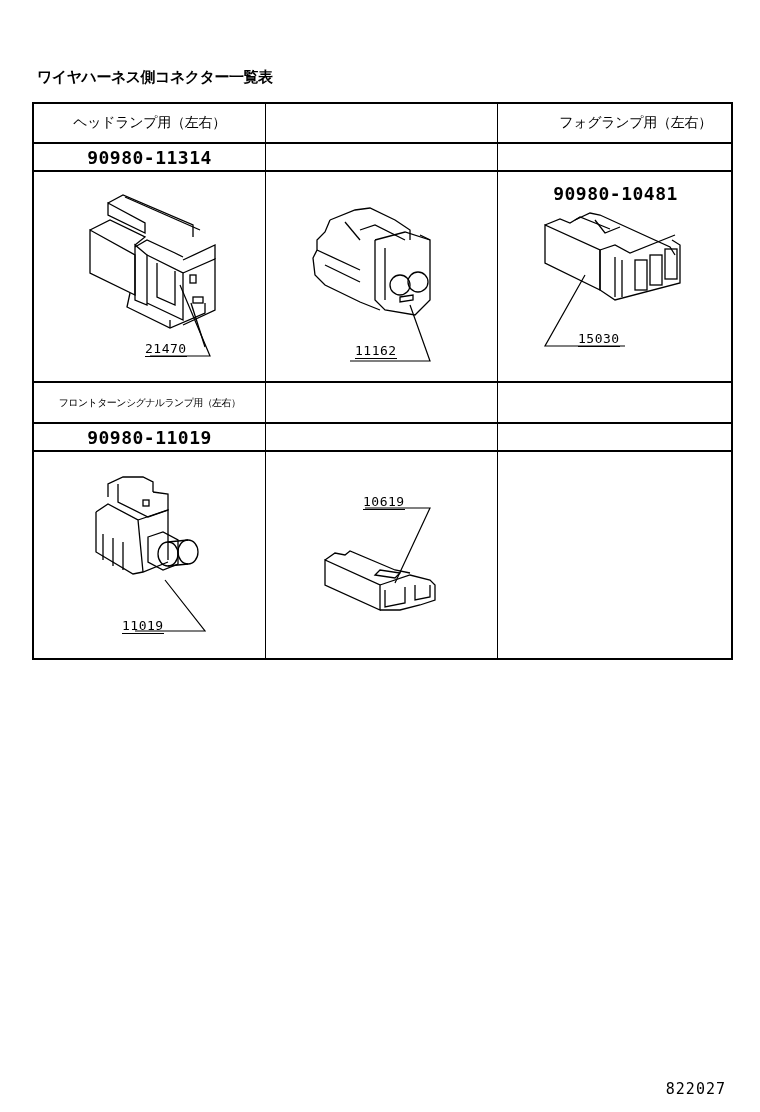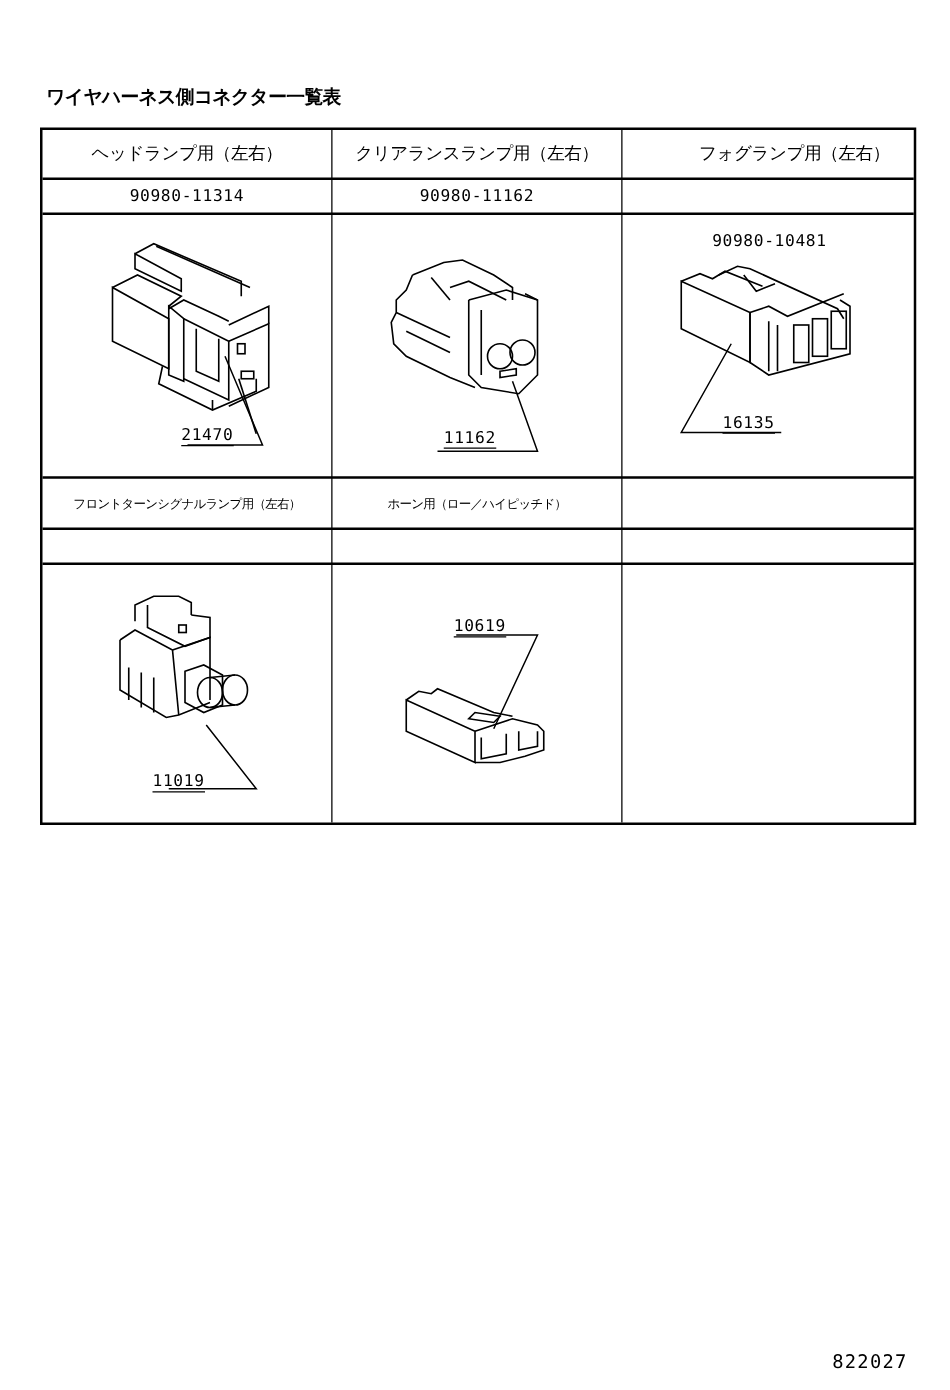--- a/index.html
+++ b/index.html
@@ -16,21 +16,21 @@
       border: 2px solid #000; box-sizing: border-box;
     }
     .hline { position: absolute; left: 0; right: 0; height: 0; border-top: 2px solid #000; }
     .vline { position: absolute; width: 0; border-left: 1.5px solid #000; }
     .cell-text {
       position: absolute; display: flex; align-items: center; justify-content: center;
       font-size: 14px; white-space: nowrap;
     }
     .hdr { font-size: 14px; letter-spacing: -0.3px; }
     .hdr-small { font-size: 10px; letter-spacing: -0.6px; }
-    .partno { font-family: "DejaVu Sans Mono", monospace; font-size: 13px; letter-spacing: 0.5px; }
+    .partno { font-family: "DejaVu Sans Mono", monospace; font-size: 18px; letter-spacing: 0.5px; font-weight: bold; }
     .drawing { position: absolute; }
     .drawing svg { width: 100%; height: 100%; display: block; }
     .callout {
       position: absolute; font-family: "DejaVu Sans Mono", monospace; font-size: 13px;
       letter-spacing: 0.5px;
     }
     .docnum {
       position: absolute; right: 34px; bottom: 14px;
       font-family: "DejaVu Sans Mono", monospace; font-size: 15px; letter-spacing: 1px;
     }
@@ -45,31 +45,29 @@
   <div class="hline" style="top:38px"></div>
   <div class="hline" style="top:66px"></div>
   <div class="hline" style="top:277px"></div>
   <div class="hline" style="top:318px"></div>
   <div class="hline" style="top:346px"></div>
 
   <div class="vline" style="left:231px; top:0; bottom:0"></div>
   <div class="vline" style="left:463px; top:0; bottom:0"></div>
 
   <div class="cell-text hdr" style="left:0; width:231px; top:0; height:38px;">ヘッドランプ用（左右）</div>
-  <div class="cell-text hdr" style="left:232px; width:231px; top:0; height:38px;">クリアランスランプ用（左右）</div>
   <div class="cell-text hdr" style="left:484px; width:235px; top:0; height:38px;">フォグランプ用（左右）</div>
 
   <div class="cell-text partno" style="left:0; width:231px; top:40px; height:26px;">90980-11314</div>
-  <div class="cell-text partno" style="left:232px; width:231px; top:40px; height:26px;">90980-11162</div>
   <div class="cell-text partno" style="left:464px; width:235px; top:40px; height:26px;margin-top:36px;">90980-10481</div>
 
   <div class="cell-text hdr-small" style="left:0; width:231px; top:279px; height:39px;">フロントターンシグナルランプ用（左右）</div>
-  <div class="cell-text hdr-small" style="left:232px; width:231px; top:279px; height:39px;">ホーン用（ロー／ハイピッチド）</div>
   <div class="cell-text hdr-small" style="left:464px; width:235px; top:279px; height:39px;"></div>
 
+  <div class="cell-text partno" style="left:0; width:231px; top:320px; height:26px;">90980-11019</div>
   <div class="cell-text partno" style="left:464px; width:235px; top:320px; height:26px;"></div>
 </div>
 
 <div class="drawing" style="left:75px; top:185px; width:160px; height:180px;">
   <svg viewBox="0 0 160 180" fill="none" stroke="#000" stroke-width="1.3">
     <path d="M15 45 L15 88 L60 110 L60 70 Z"></path>
     <path d="M15 45 L35 35 L70 52 L60 60"></path>
     <path d="M33 18 L33 30 L70 48 L70 38 Z"></path>
     <path d="M33 18 L48 10 L118 40 L118 52"></path>
     <path d="M50 12 L125 45"></path>
@@ -120,21 +118,21 @@
     <path d="M60 45 L75 40 L90 48 L135 30"></path>
     <path d="M60 45 L60 85 L75 95 L140 78 L140 40 L132 35"></path>
     <path d="M75 52 L75 92"></path>
     <path d="M82 55 L82 92"></path>
     <rect x="95" y="55" width="12" height="30"></rect>
     <rect x="110" y="50" width="12" height="30"></rect>
     <rect x="125" y="44" width="12" height="30"></rect>
     <path d="M55 15 L65 28 L80 22"></path>
   </svg>
 </div>
-<div class="callout" style="left:578px; top:331px; border-bottom:1.3px solid #000;">16135</div>
+<div class="callout" style="left:578px; top:331px; border-bottom:1.3px solid #000;">15030</div>
 <svg style="position:absolute;left:540px;top:270px;width:90px;height:80px" viewBox="0 0 90 80">
   <path d="M85 76 L5 76 L45 5" stroke="#000" stroke-width="1.2" fill="none"></path>
 </svg>
 
 <div class="drawing" style="left:88px; top:472px; width:130px; height:115px;">
   <svg viewBox="0 0 130 115" fill="none" stroke="#000" stroke-width="1.3">
     <path d="M20 25 L20 12 L35 5 L55 5 L65 10 L65 20"></path>
     <path d="M30 12 L30 30 L60 45 L80 38 L80 22 L65 20"></path>
     <path d="M8 40 L8 80 L45 102 L55 100 L80 90"></path>
     <path d="M8 40 L20 32 L50 48 L55 100"></path>

